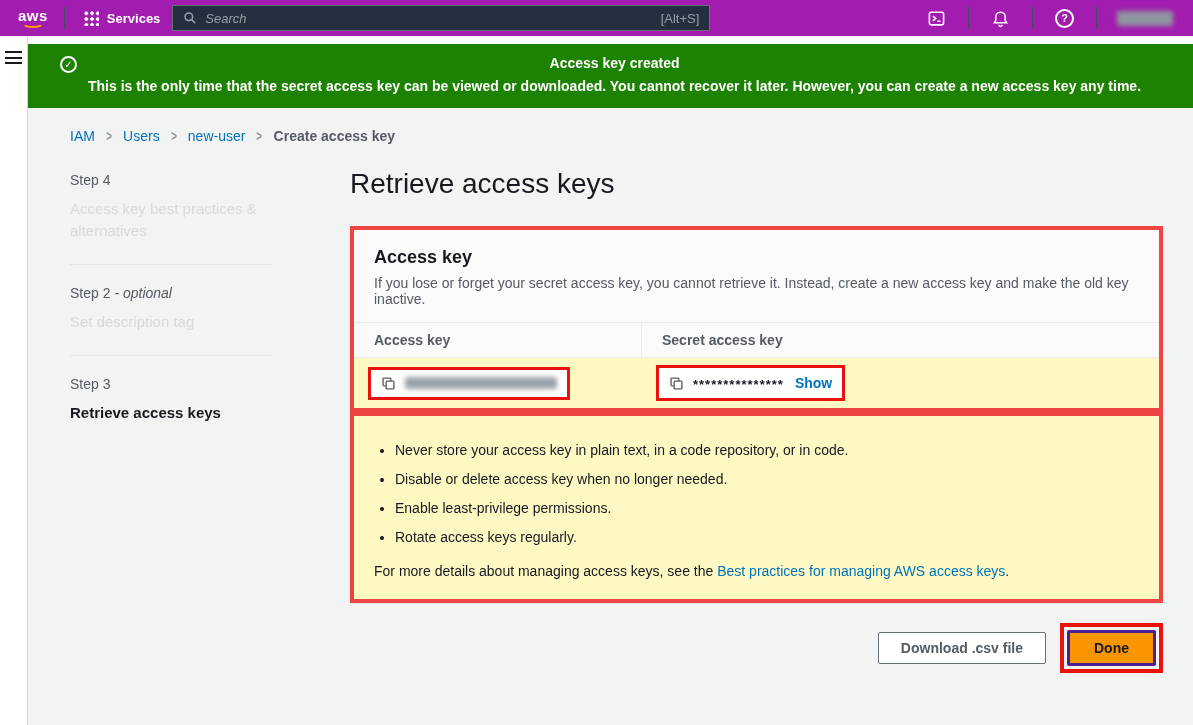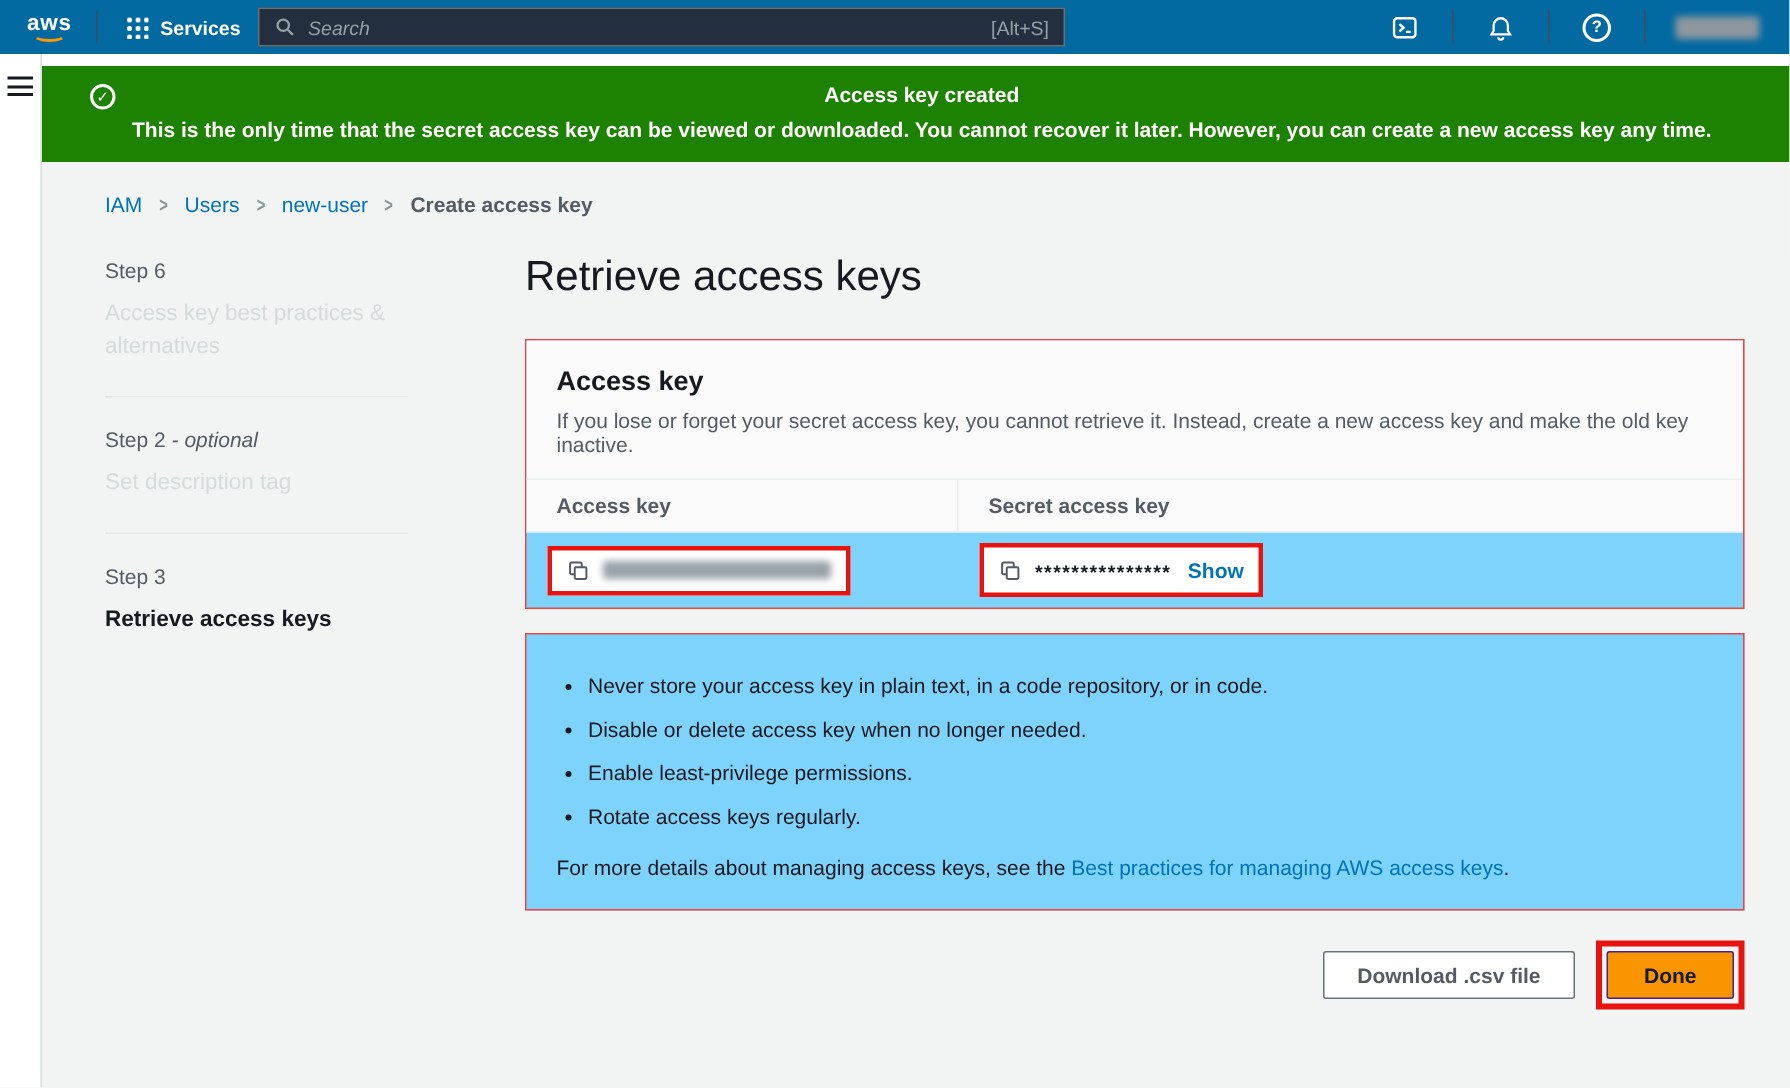--- a/index.html
+++ b/index.html
@@ -1,19 +1,19 @@
 <!DOCTYPE html>
 <html><head>
 <meta charset="utf-8">
 <style>
   * { margin:0; padding:0; box-sizing:border-box; }
   html,body { width:1193px; height:725px; font-family:"Liberation Sans", sans-serif; background:#f2f3f3; overflow:hidden; }
 
   
-  .navbar { height:36px; background:#0369a1; display:flex; align-items:center; color:#fff; padding:0 10px 0 12px; }
+  .navbar { height:36px; background:#a21caf; display:flex; align-items:center; color:#fff; padding:0 10px 0 12px; }
   .nav-sep { width:1px; height:22px; background:#414d5c; margin:0 10px; }
   .logo-wrap { display:flex; flex-direction:column; align-items:center; padding:0 6px; cursor:pointer; }
   .logo-text { font-weight:700; font-size:15px; letter-spacing:0.5px; line-height:14px; }
   .logo-smile { width:22px; height:9px; border:2px solid transparent; border-bottom:2px solid #ff9900; border-radius:50%; margin-top:-4px; }
   .services { display:flex; align-items:center; gap:8px; padding:0 8px; font-size:13px; font-weight:700; cursor:pointer; }
   .grid-icon { width:16px; height:16px; background-image:radial-gradient(circle, #fff 1.6px, transparent 1.9px); background-size:5.7px 5.7px; background-position:0.5px 0.5px; }
   .searchbox { display:flex; align-items:center; margin-left:4px; width:538px; height:26px; border:1px solid #687078; background:#232f3e; padding:0 10px; gap:8px; }
   .searchbox input { flex:1; background:transparent; border:none; outline:none; color:#d5dbdb; font-size:13px; font-family:"Liberation Sans", sans-serif; }
   .searchbox input::placeholder { color:#95a0a6; font-style:italic; }
   .search-shortcut { color:#95a0a6; font-size:13px; }
@@ -47,21 +47,21 @@
   .steps { width:240px; margin-right:40px; flex-shrink:0; padding-top:10px; }
   .step-label { font-size:14px; color:#545b64; margin-bottom:10px; }
   .step-label .opt { font-style:italic; }
   .step-title { font-size:15px; line-height:22px; color:#d5dbdb; width:215px; }
   .step.active .step-title { color:#16191f; font-weight:700; }
   .step-div { border:none; border-top:1px solid #e3e6e6; width:202px; margin:22px 0 20px; }
 
   .main { flex:1; }
   .page-title { font-size:28px; font-weight:400; color:#16191f; margin:6px 0 26px; }
 
-  .card { background:#7dd3fc; border:1px solid #ef4444; box-shadow:0 1px 1px rgba(0,0,0,0.04); margin-bottom:16px; }
+  .card { background:#fef9c3; border:4px solid #ef4444; box-shadow:0 1px 1px rgba(0,0,0,0.04); }
   .card-header { background:#fafafa; padding:17px 20px 15px; border-bottom:1px solid #eaeded; }
   .card-title { font-size:18px; font-weight:700; color:#16191f; }
   .card-desc { font-size:14px; color:#545b64; margin-top:7px; }
 
   .key-cols-header { display:flex; background:#fafafa; border-bottom:1px solid #eaeded; }
   .key-col-h { font-size:14px; font-weight:700; color:#545b64; padding:9px 20px; }
   .key-col-h.first { width:288px; border-right:1px solid #eaeded; }
   .key-row { display:flex; padding:7px 0; align-items:center; }
   .key-cell { padding:0 14px; }
   .key-cell.first { width:288px; }
@@ -74,21 +74,21 @@
   .bp-body { padding:26px 20px 20px; }
   .bp-body ul { list-style:disc; margin-left:21px; }
   .bp-body li { font-size:14px; color:#16191f; margin-bottom:13px; }
   .bp-footer { font-size:14px; color:#16191f; margin-top:18px; }
   .bp-footer a { color:#0073bb; text-decoration:none; cursor:pointer; }
 
   .actions { display:flex; justify-content:flex-end; align-items:center; margin-top:20px; gap:14px; }
   .btn { font-family:"Liberation Sans", sans-serif; font-size:14px; font-weight:700; border-radius:2px; padding:7px 22px; cursor:pointer; }
   .btn-secondary { background:#fff; border:1px solid #687078; color:#545b64; }
   .done-annot { border:4px solid #e8130e; padding:3px; background:transparent; }
-  .btn-primary { background:#f89500; border:1px solid #4c1d95; color:#16191f; padding:7px 24px; }
+  .btn-primary { background:#f89500; border:3px solid #4c1d95; color:#16191f; padding:7px 24px; }
 </style>
 </head>
 <body>
 
 <div class="navbar">
   <div class="logo-wrap">
     <span class="logo-text">aws</span>
     <span class="logo-smile"></span>
   </div>
   <div class="nav-sep"></div>
@@ -154,21 +154,21 @@
         <a>Users</a>
         <span class="crumb-sep">&gt;</span>
         <a>new-user</a>
         <span class="crumb-sep">&gt;</span>
         <span class="crumb-current">Create access key</span>
       </div>
 
       <div class="cols">
         <div class="steps">
           <div class="step">
-            <div class="step-label"><span>Step 6</span><span class="opt"></span></div>
+            <div class="step-label"><span>Step 4</span><span class="opt"></span></div>
             <div class="step-title">Access key best practices &amp; alternatives</div>
           </div>
           <hr class="step-div">
           <div class="step">
             <div class="step-label"><span>Step 2 </span><span class="opt">- optional</span></div>
             <div class="step-title">Set description tag</div>
           </div>
           <hr class="step-div">
           <div class="step active">
             <div class="step-label"><span>Step 3</span><span class="opt"></span></div>

